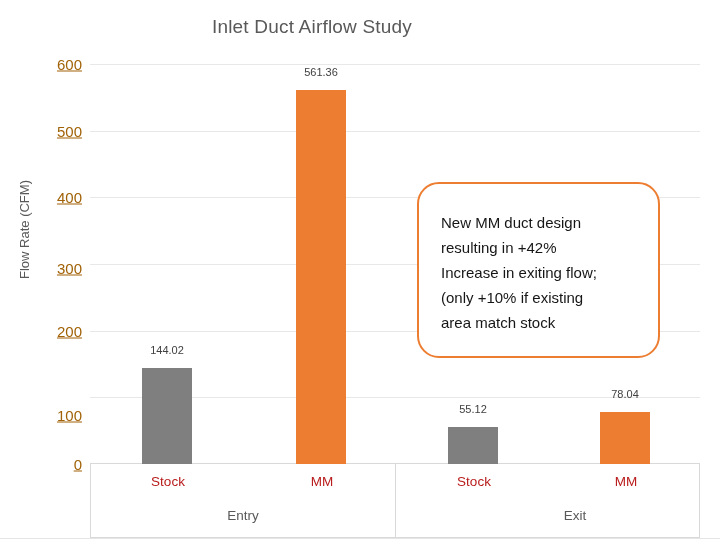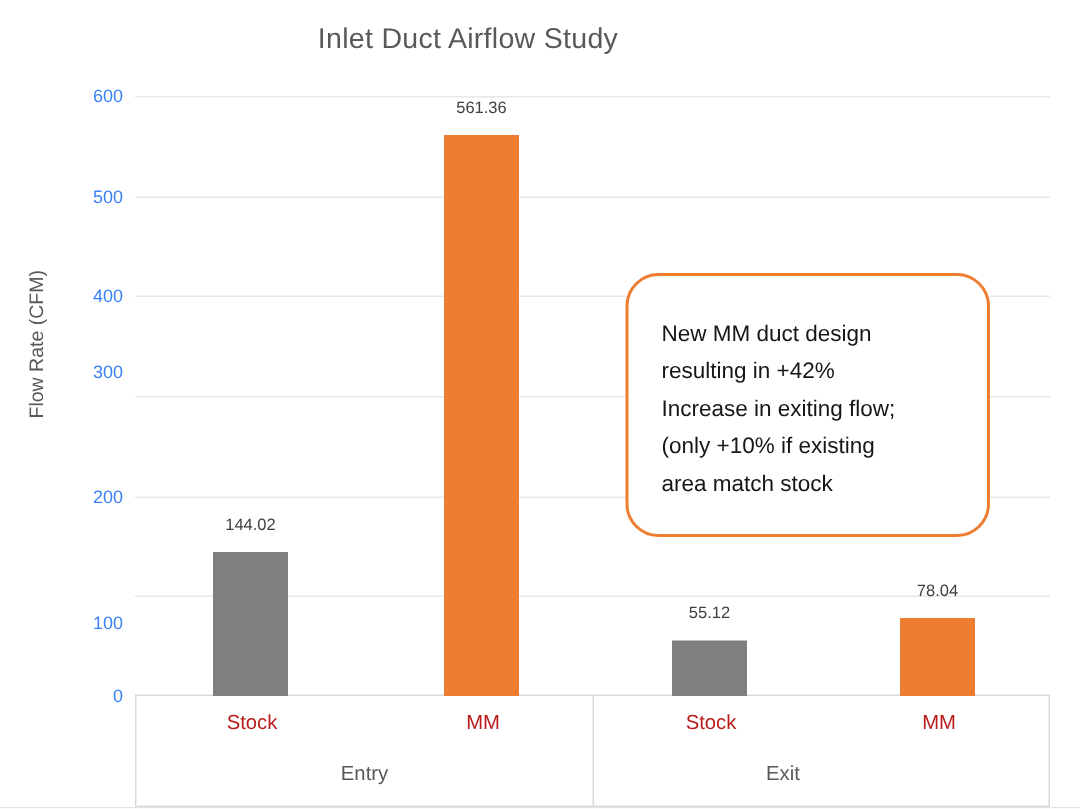--- a/index.html
+++ b/index.html
@@ -68,24 +68,25 @@
     height: 1px;
     background: #d9d9d9;
   }
 
   
   .y-tick {
     position: absolute;
     right: 0;
     width: 70px;
     text-align: right;
-    font-size: 12px;
-    color: #3b82f6;
+    font-size: 15px;
+    color: #a16207;
     transform: translateY(-50%);
     white-space: nowrap;
+    text-decoration: underline;
   }
   .y-ticks-col {
     position: absolute;
     left: 8px;
     top: 64px;
     width: 74px;
     height: 400px;
   }
 
   
@@ -177,21 +178,21 @@
 <div id="chart-root">
 
   <div class="chart-title">Inlet Duct Airflow Study</div>
 
   <div class="y-axis-title">Flow Rate (CFM)</div>
 
   <div class="y-ticks-col">
     <div class="y-tick" style="top:0px;">600</div>
     <div class="y-tick" style="top:66.7px;">500</div>
     <div class="y-tick" style="top:133.3px;">400</div>
-    <div class="y-tick" style="top:184px;text-align:right;">300</div>
+    <div class="y-tick" style="top:204px;text-align:right;">300</div>
     <div class="y-tick" style="top:266.7px;">200</div>
     <div class="y-tick" style="top:351px;">100</div>
     <div class="y-tick" style="top:400px;">0</div>
   </div>
 
   <div class="plot-area">
     <div class="gridline" style="top:0px;"></div>
     <div class="gridline" style="top:66.7px;"></div>
     <div class="gridline" style="top:133.3px;"></div>
     <div class="gridline" style="top:200px;"></div>
@@ -212,21 +213,21 @@
 
   <div class="cat-axis">
     <div class="cat-divider" style="left:304px;"></div>
 
     <div class="cat-label" style="left:77px; top:10px;">Stock</div>
     <div class="cat-label" style="left:231px; top:10px;">MM</div>
     <div class="cat-label" style="left:383px; top:10px;">Stock</div>
     <div class="cat-label" style="left:535px; top:10px;">MM</div>
 
     <div class="group-label" style="left:152px; top:44px;">Entry</div>
-    <div class="group-label" style="left:431px; top:44px;">Exit</div>
+    <div class="group-label" style="left:484px; top:44px;">Exit</div>
   </div>
 
   <div class="callout">
     <div class="callout-text">
       <div>New MM duct design</div>
       <div>resulting in +42%</div>
       <div>Increase in exiting flow;</div>
       <div>(only +10% if existing</div>
       <div>area match stock</div>
     </div>

